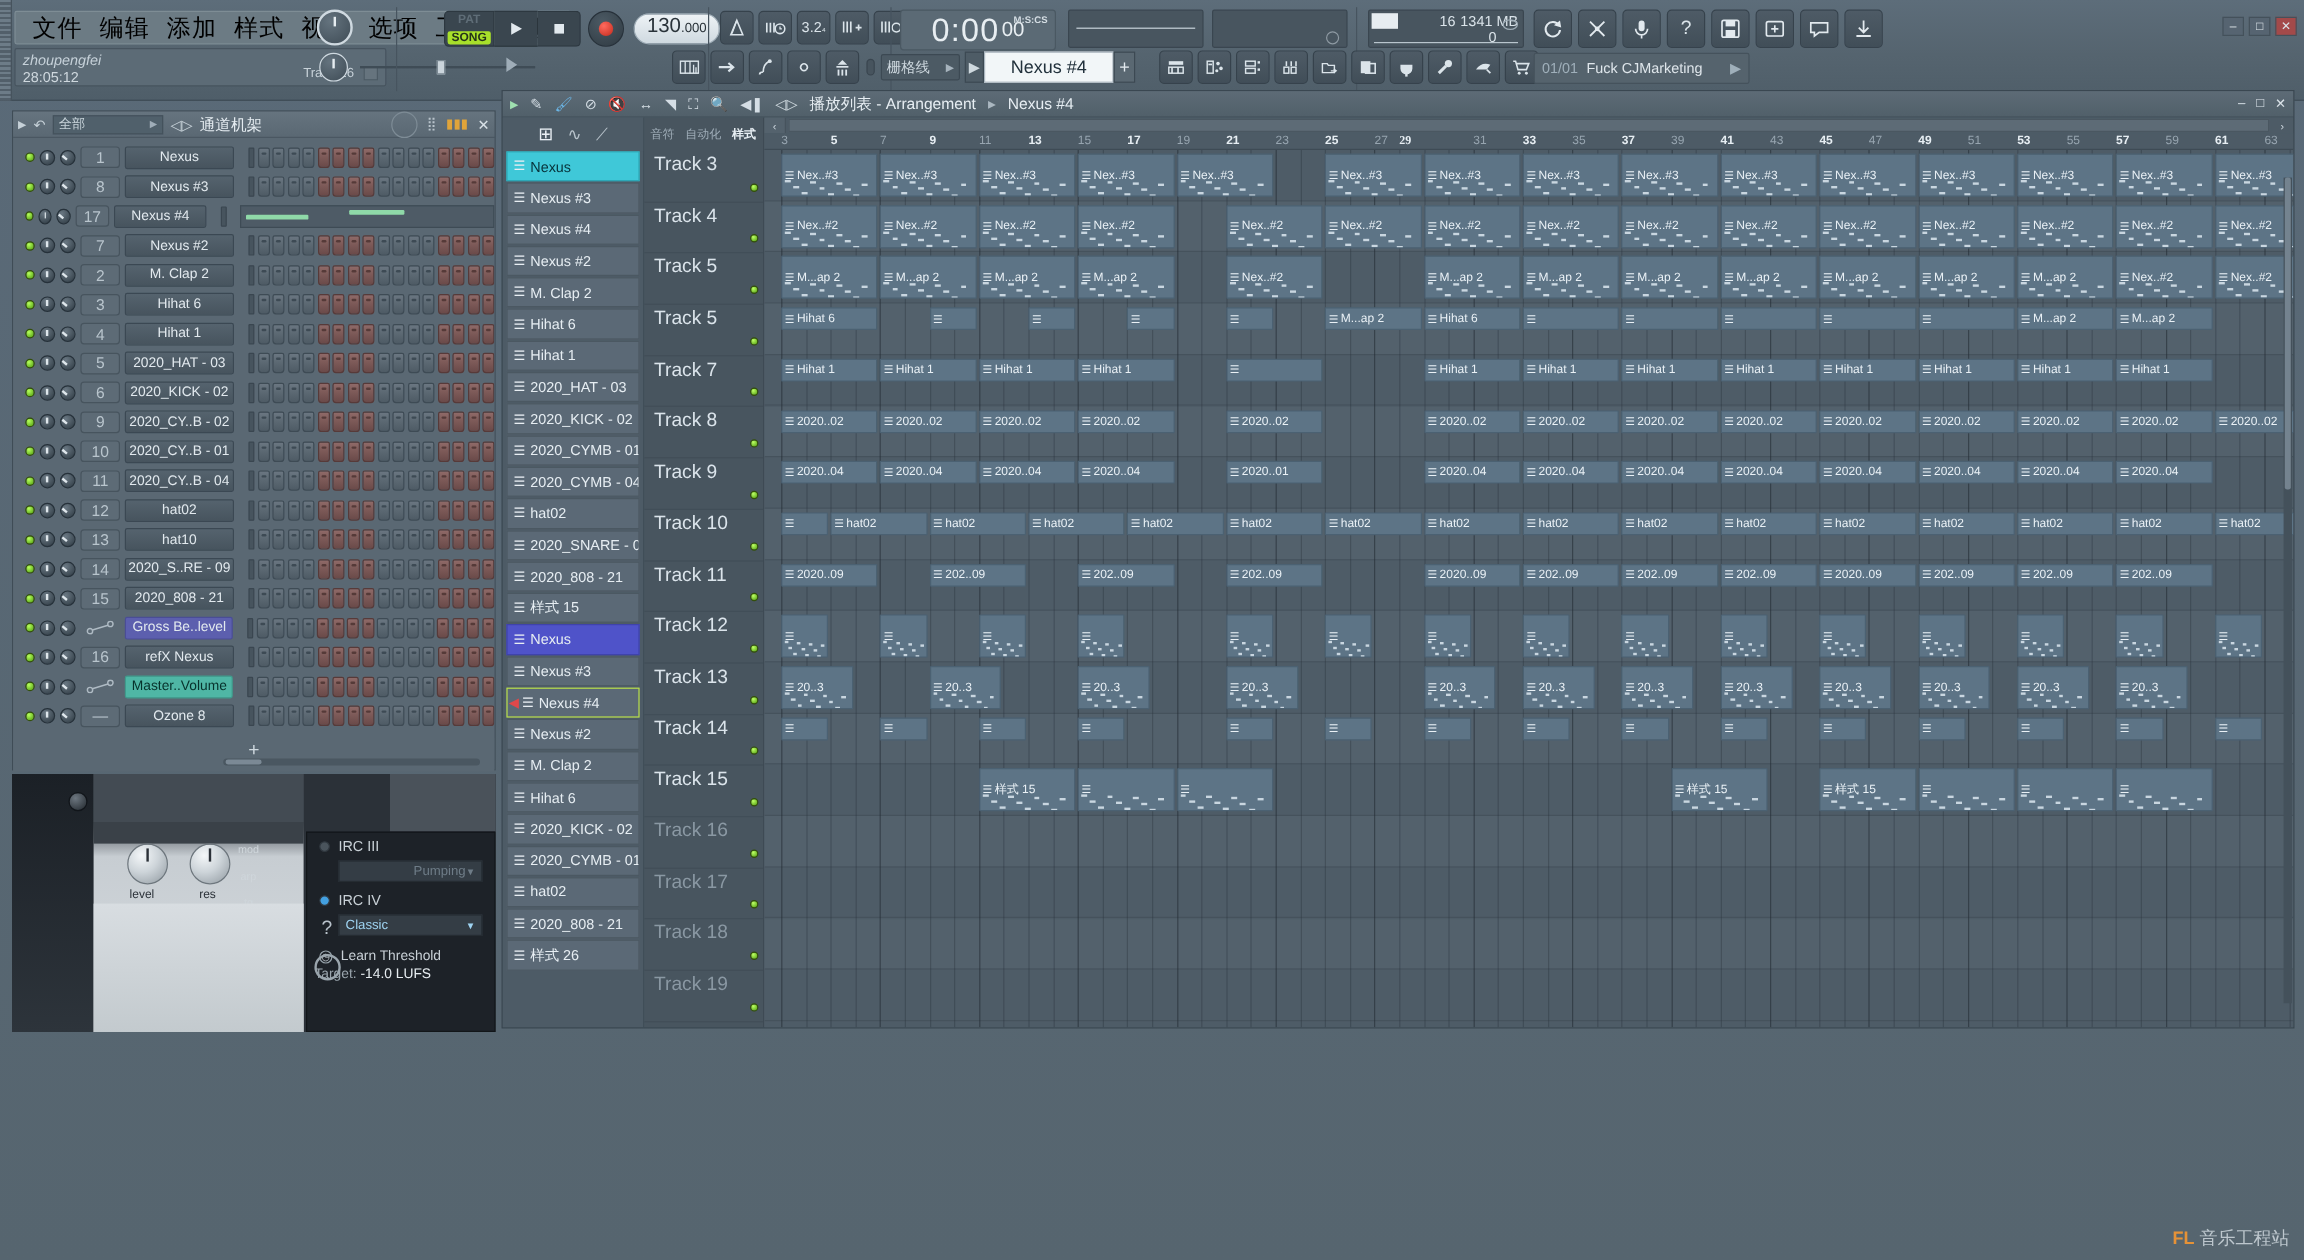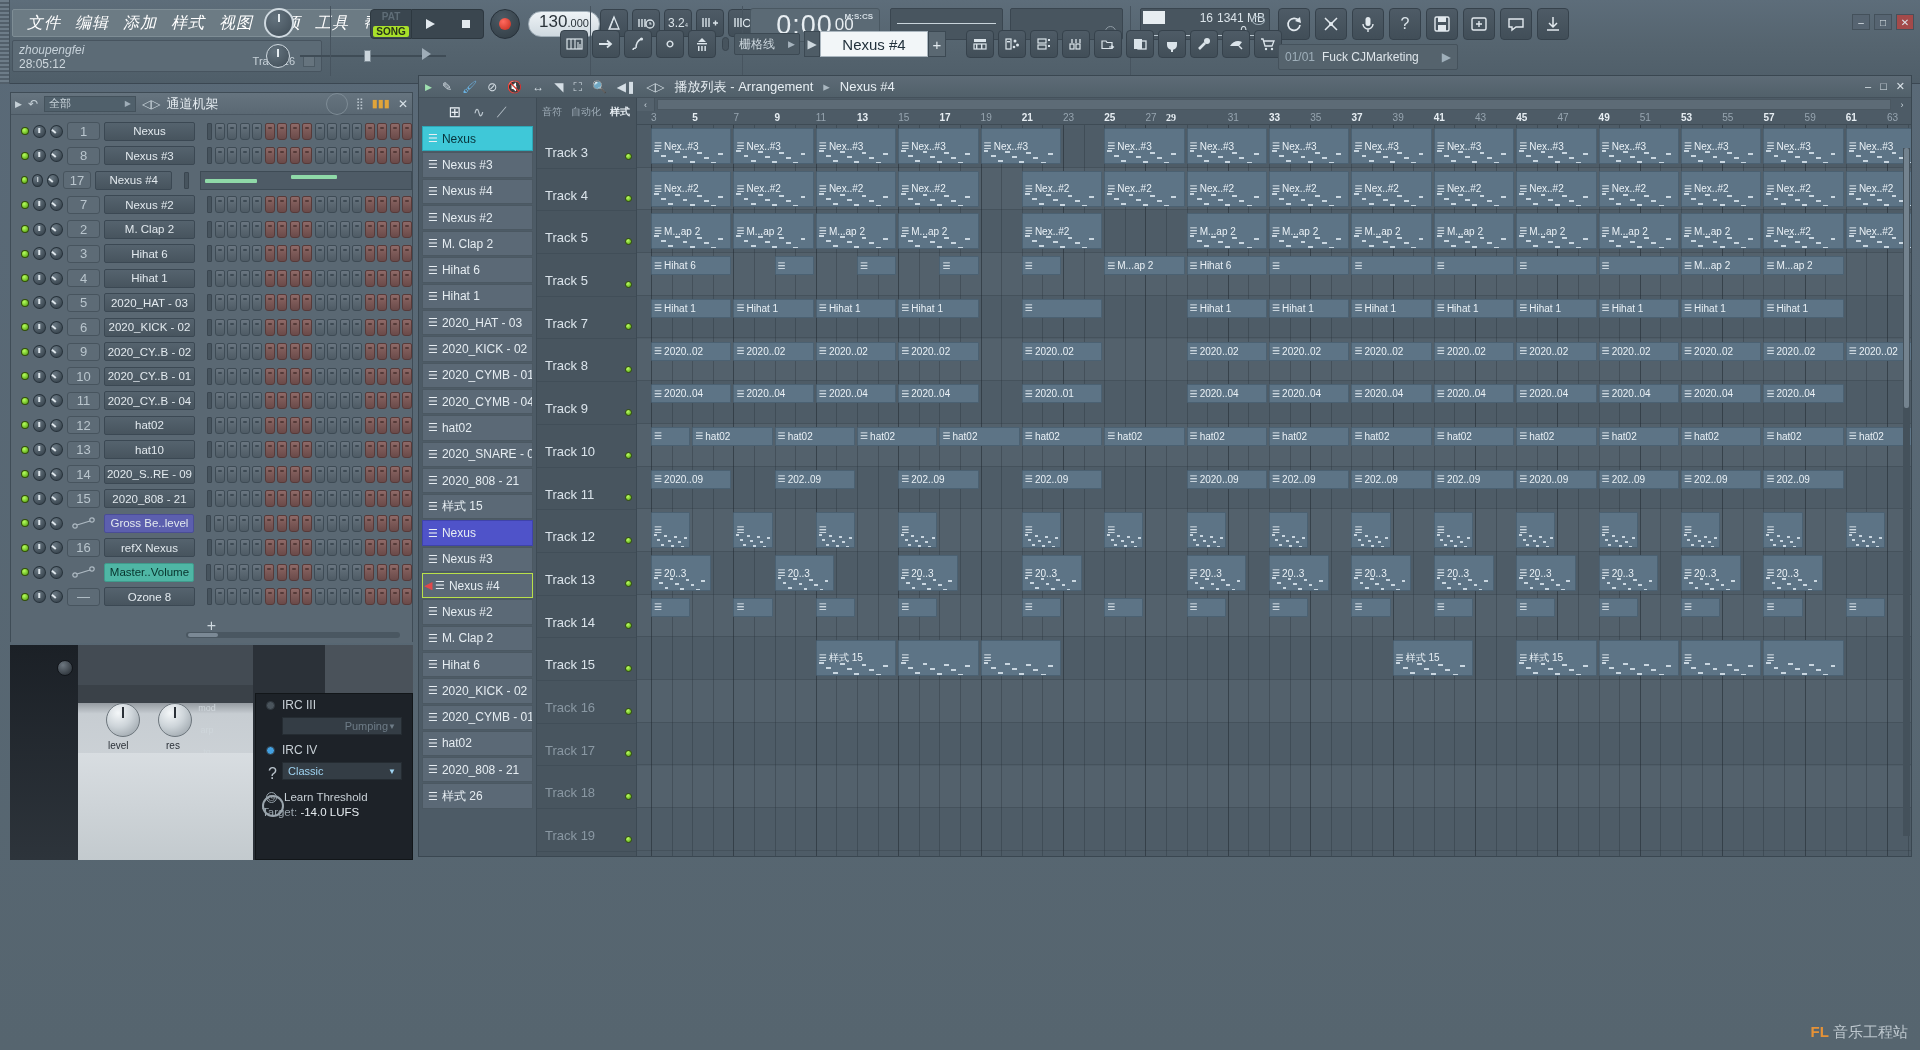--- a/index.html
+++ b/index.html
@@ -15,21 +15,21 @@
              background:linear-gradient(180deg,#5d6d7a 0%,#55646f 55%,#4f5e69 100%);
              border-bottom:1px solid #3b4752; }
   .grip { width:10px; height:100%; background:
           repeating-linear-gradient(180deg,#6d7c88 0px,#6d7c88 2px,#525f6a 2px,#525f6a 4px);
           border-right:1px solid #46535d; }
 
   
   #menurow { position:absolute; left:12px; top:8px; height:30px; display:flex; align-items:center; }
   #menu { display:flex; gap:14px; align-items:center; height:28px; padding:0 14px;
           background:#6c7b84; border:1px solid #7e8d95; border-radius:2px; }
-  #menu span { font-size:16px; color:#ffffff; letter-spacing:1px; white-space:nowrap;font-style:italic; }
+  #menu span { font-size:20px; color:#000000; letter-spacing:1px; white-space:nowrap; }
 
   
   #projbox { position:absolute; left:12px; top:40px; width:310px; height:32px;
              background:#5c6b76; border:1px solid #47545f; border-radius:2px; padding:2px 6px; }
   #projbox .pname { font-size:12px; color:#c6d1d9; font-style:italic; }
   #projbox .ptime { font-size:12px; color:#cfd8de; }
   #projbox .ptrack { position:absolute; right:26px; top:14px; font-size:11px; color:#c8d2d9; }
 
   .knob { border-radius:50%; background:radial-gradient(circle at 35% 30%,#64737e,#3f4c56);
           border:2px solid #cfd9e0; position:relative; }
@@ -80,21 +80,21 @@
 
   #memBox { position:absolute; left:1035px; top:8px; width:128px; height:32px;
             background:#48555f; border:1px solid #3a4650; border-radius:2px; color:#dbe4ea; }
   #memBox .sw { position:absolute; left:2px; top:2px; width:22px; height:13px; background:#e7edf1; }
   #memBox .cpu { position:absolute; right:56px; top:2px; font-size:12px; }
   #memBox .mb  { position:absolute; right:4px; top:2px; font-size:12px; }
   #memBox .zero{ position:absolute; right:22px; top:15px; font-size:12px; }
   #memBox .bar { position:absolute; left:4px; right:4px; bottom:3px; height:1px; background:#b9c5cd; }
 
   
-  #row2 { position:absolute; left:560px; top:28px; height:32px; display:flex; align-items:center; gap:4px; }
+  #row2 { position:absolute; left:560px; top:40px; height:32px; display:flex; align-items:center; gap:4px; }
   .r2btn { width:28px; height:28px; }
   #snapbox { width:66px; height:22px; background:#4c5a64; border:1px solid #3c4953;
              display:flex; align-items:center; padding:0 4px; color:#cdd7de; font-size:12px;
              justify-content:space-between; border-radius:2px;}
   #patSel { height:26px; display:flex; align-items:center; }
   #patSel .arrowL { width:16px; height:26px; background:#4e5c66; border:1px solid #3c4953;
                     display:flex; align-items:center; justify-content:center; color:#cfd9df;}
   #patName { width:108px; height:26px; background:#f2f6f8; border:1px solid #aab6bf;
              display:flex; align-items:center; justify-content:center; color:#22313c; font-size:15px;}
   #patPlus { width:18px; height:26px; background:#5a6872; border:1px solid #3c4953;
@@ -223,21 +223,21 @@
   .plPat.blue { background:#4f53c9; border-color:#3f43ab; }
   .plPat.outl { border:1px solid #b9e04a; background:#5b6976; }
   .plPat .mark{ position:absolute; left:1px; color:#e0484a; font-size:11px; }
 
   #plTrackCol { position:absolute; left:118px; top:22px; width:100px; bottom:0; background:#48555f;
                 border-right:1px solid #3c4953; }
   #plTrackHdr { height:28px; display:flex; align-items:center; justify-content:flex-end;
                 gap:9px; padding-right:6px; color:#9fadb8; font-size:10px; }
   .trkRow { height:42.7px; position:relative; border-bottom:1px solid #414e58;
             display:flex; align-items:flex-start; padding:3px 0 0 8px; }
-  .trkRow .nm { font-size:13px; color:#dbe4eb;margin-top:16px; }
+  .trkRow .nm { font-size:16px; color:#dbe4eb; }
   .trkRow.dim .nm{ color:#8a98a3; }
   .trkRow .dot{ position:absolute; left:88px; bottom:8px; width:7px; height:7px; border-radius:50%;
                 background:radial-gradient(circle at 35% 30%,#bcff63,#4f9c0f); border:1px solid #33500a;}
 
   #plGridWrap { position:absolute; left:218px; top:22px; right:0; bottom:0; background:#4d5b66; }
   #plTimeBarRow { height:13px; display:flex; align-items:center; }
   #plTimeBack { width:18px; height:13px; background:#54626d; display:flex; align-items:center;
                 justify-content:center; color:#cdd7de; font-size:9px; border-right:1px solid #46535d;}
   #plTimeScroll { flex:1; height:11px; background:#5d6b76; border:1px solid #4a5761; margin:0 2px;}
   #plRuler { height:14px; position:relative; background:#4d5b66; border-bottom:1px solid #3e4b55; }

